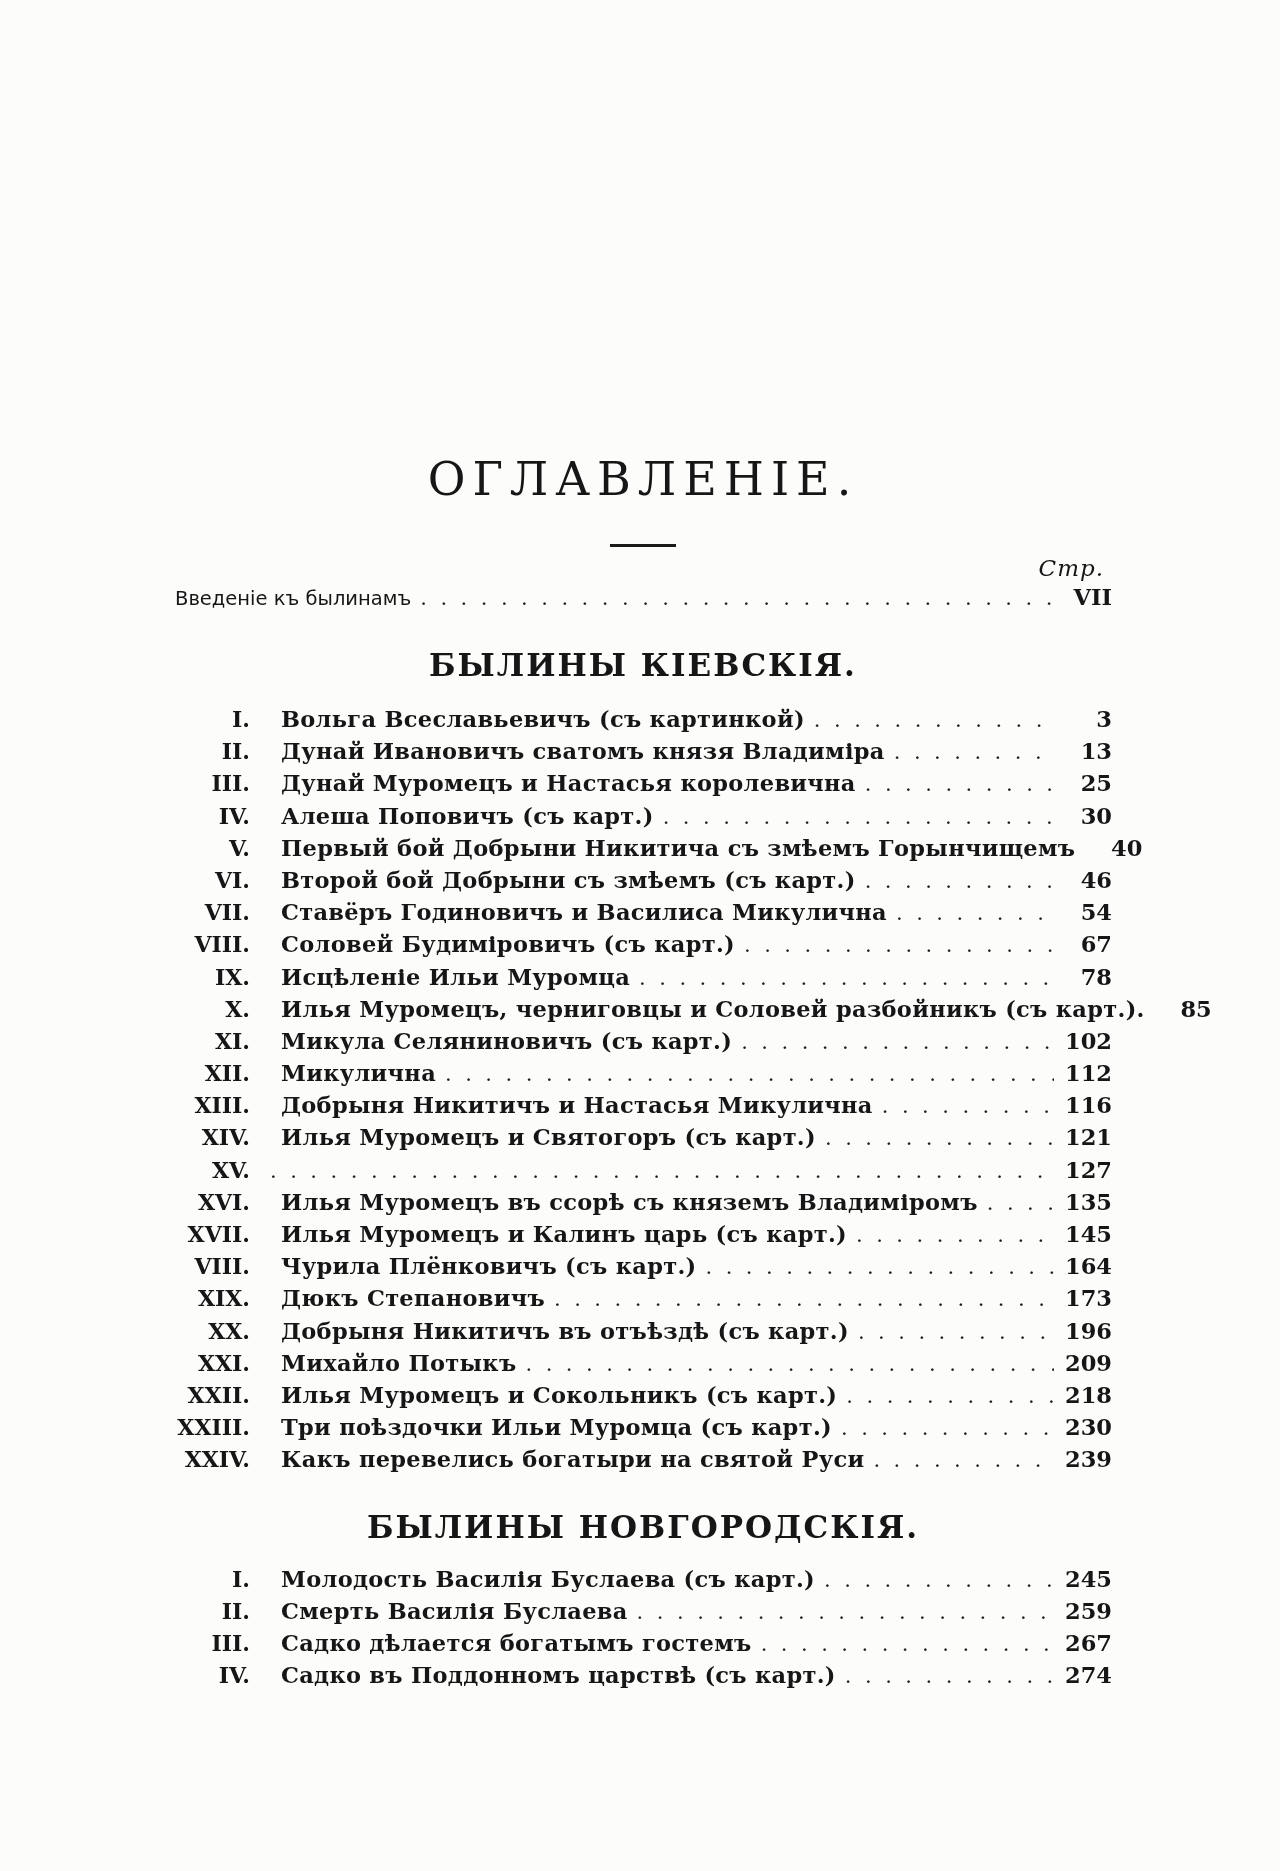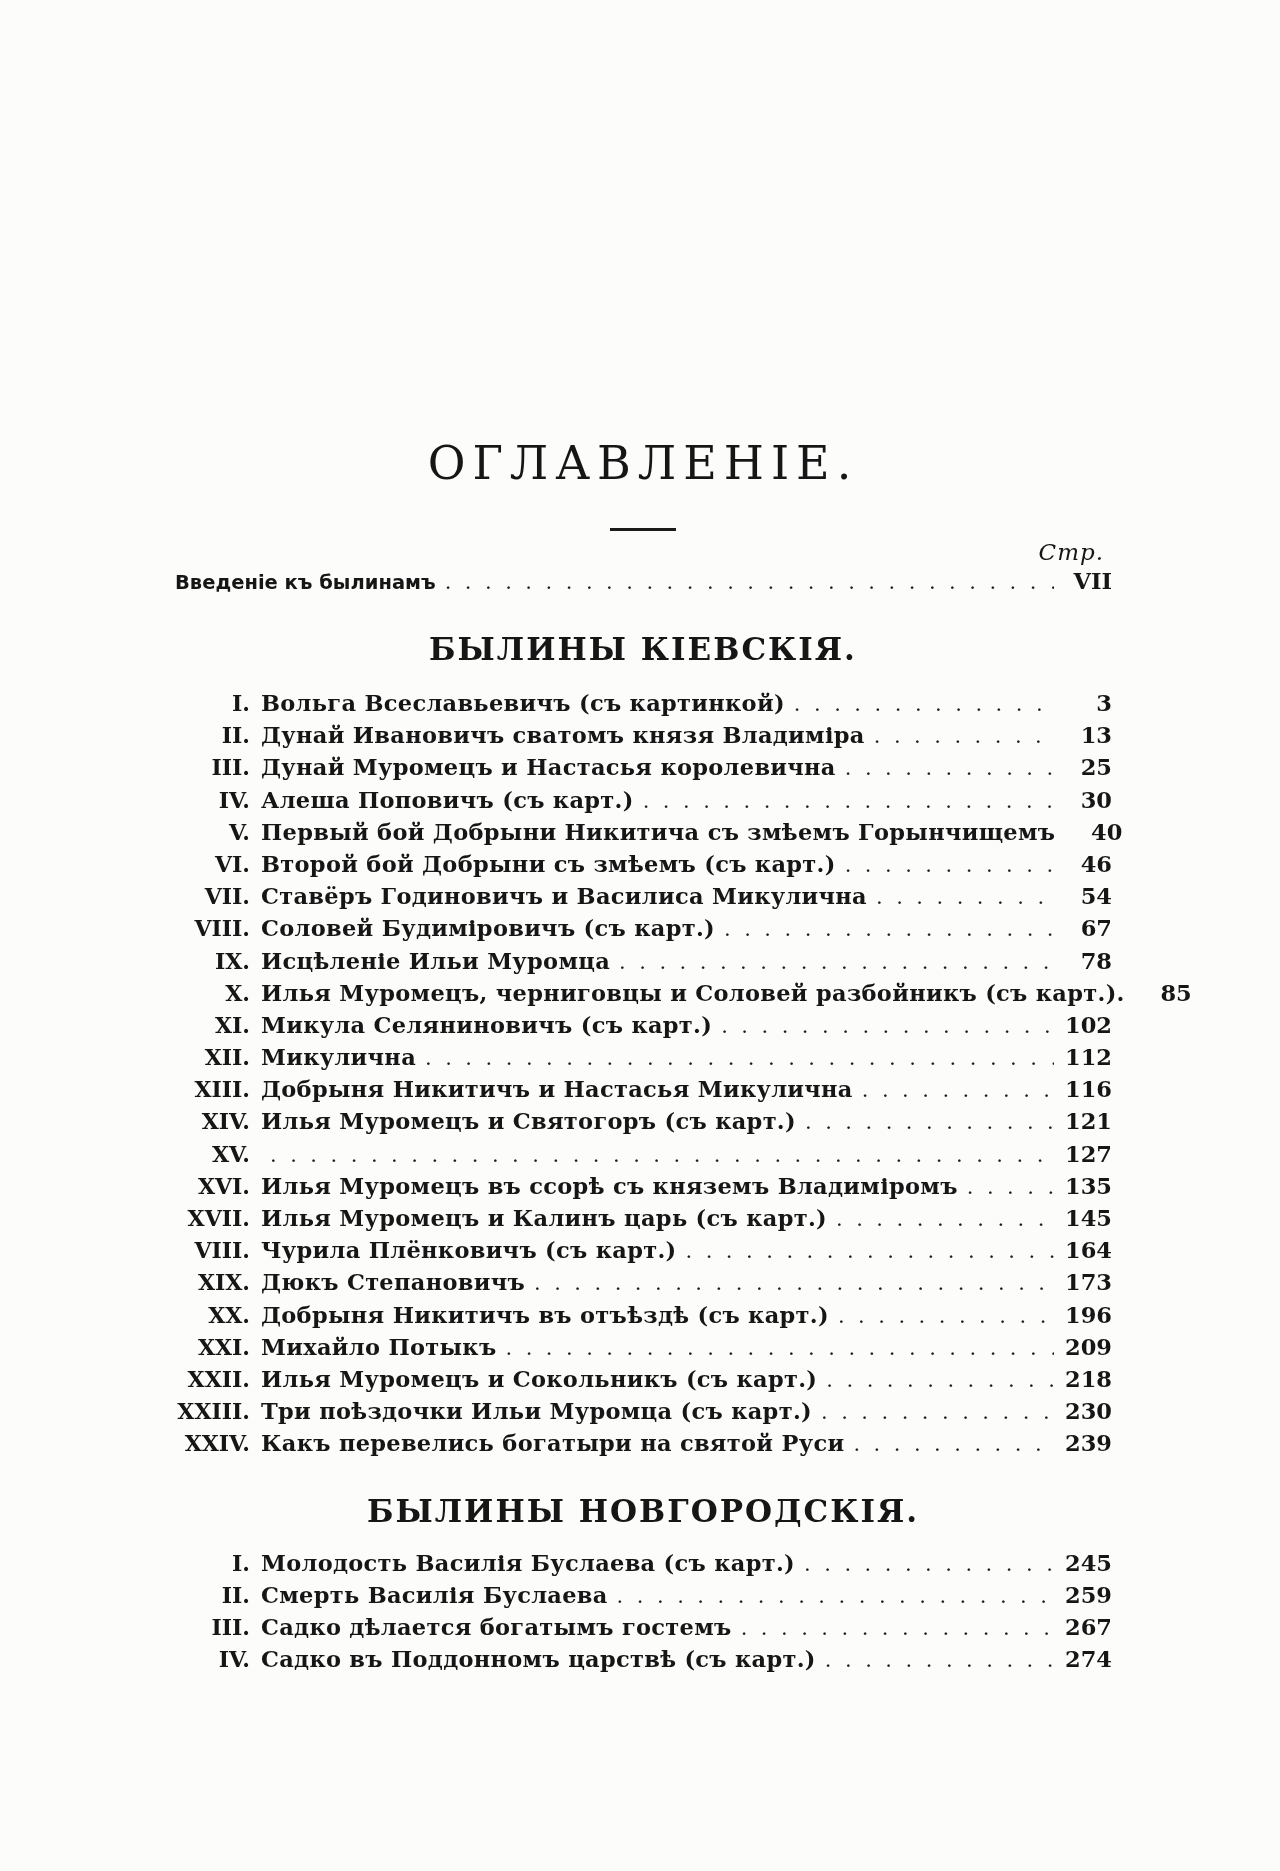--- a/index.html
+++ b/index.html
@@ -5,21 +5,21 @@
   html,body{margin:0;padding:0;background:#e8e8e8;}
   .page{
     position:relative;
     width:1280px;height:1871px;
     margin:0 auto;
     background:#fcfdfb;
     color:#161616;
     font-family:"DejaVu Serif","Liberation Serif",serif;
     overflow:hidden;
   }
-  .content{position:absolute;left:150px;top:0;width:962px;}
+  .content{position:absolute;left:150px;top:16px;width:962px;}
 
   .doc-title{
     margin-top:436px;
     text-align:center;
     transform:translateX(12px);
     font-size:46px;
     font-weight:400;
     letter-spacing:7px;
     white-space:nowrap;
   }
@@ -40,21 +40,21 @@
   }
   .intro-row{
     margin-top:3px;
     display:flex;
     align-items:baseline;
     padding-left:25px;
     height:33px;
   }
   .intro-label{
     font-family:"DejaVu Sans","Liberation Sans",sans-serif;
-    font-weight:700;
+    font-weight:400;
     font-size:19.5px;
     white-space:nowrap;
   }
   .section-heading{
     text-align:center;
     transform:translateX(12px);
     font-weight:700;
     font-size:31px;
     letter-spacing:2px;
     white-space:nowrap;
@@ -76,20 +76,21 @@
     font-size:22px;
     font-weight:700;
     padding-right:11px;
     white-space:nowrap;
   }
   .toc-title{
     font-size:22.5px;
     font-weight:700;
     white-space:nowrap;
     letter-spacing:0.3px;
+    margin-left:20px;
   }
   .leader{
     flex:1 1 auto;
     overflow:hidden;
     white-space:nowrap;
     font-size:21px;
     letter-spacing:13.5px;
     padding-left:9px;
     color:#1d1d1d;
     min-width:0;

